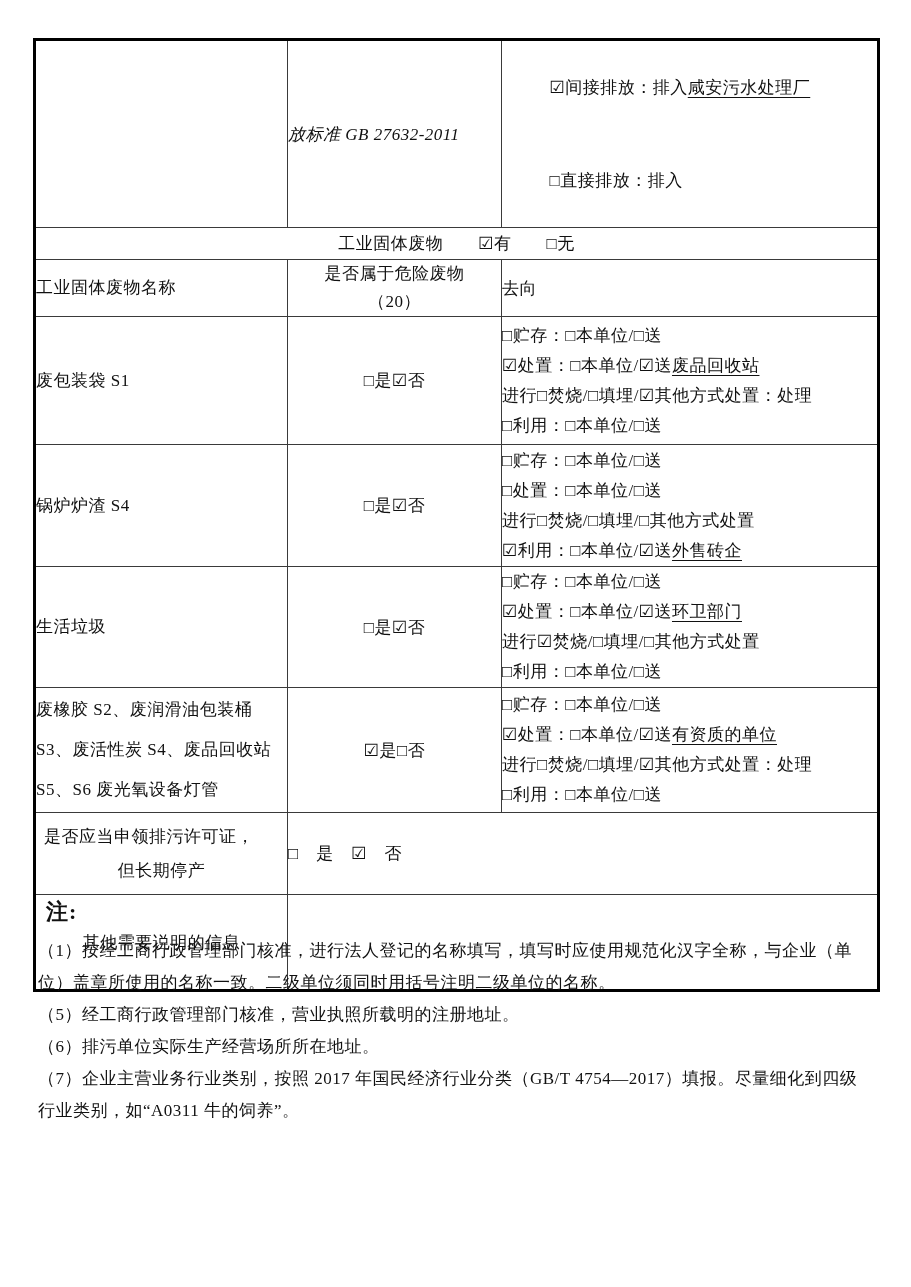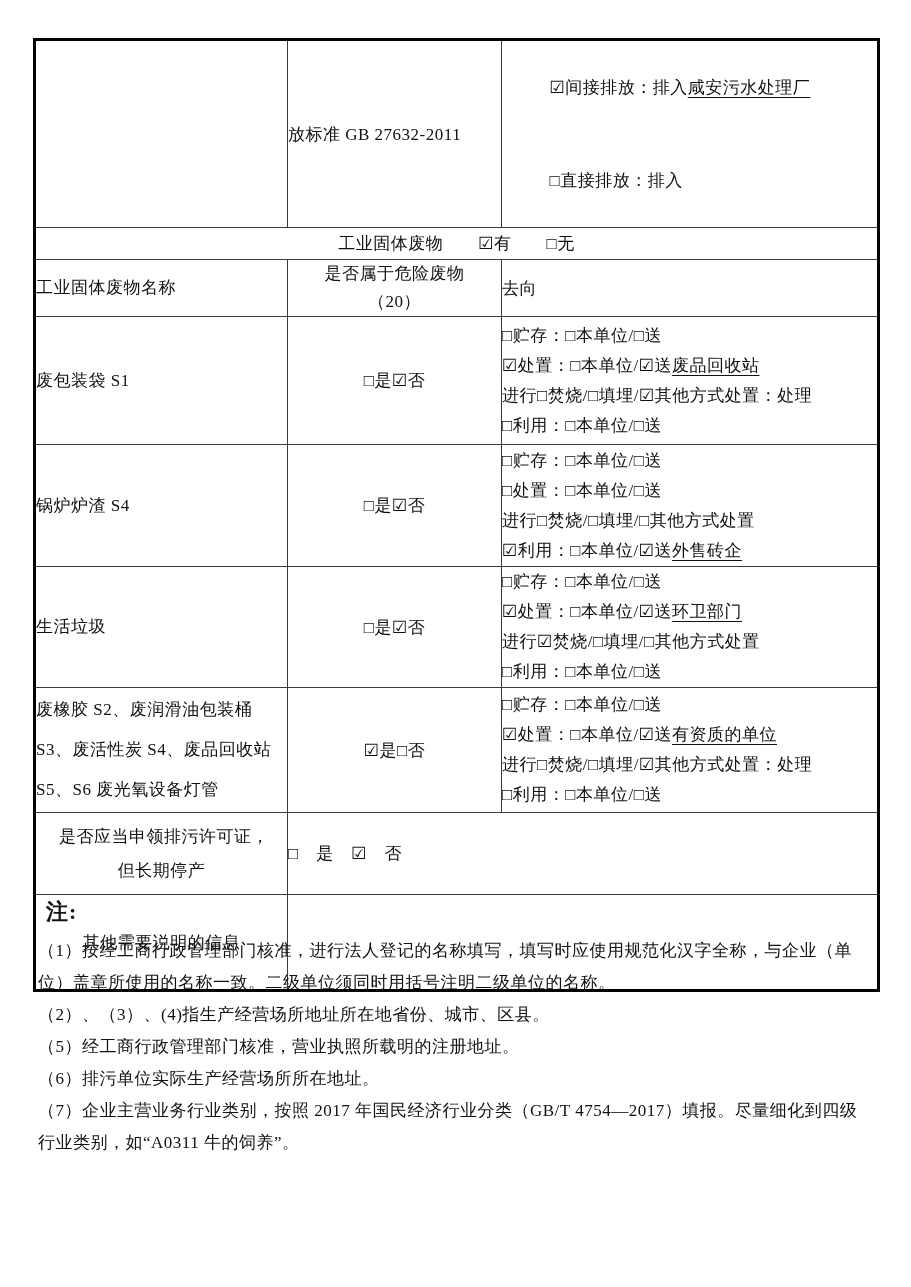--- a/index.html
+++ b/index.html
@@ -39,27 +39,27 @@
   tr.h130 > td { height: 127px; }
   tr.h124 > td { height: 121px; }
   tr.h123 > td { height: 120px; }
   tr.h127 > td { height: 124px; }
   tr.h84  > td { height: 81px; }
   tr.h97  > td { height: 94px; }
 
   td.name-cell { padding-left: 12px; padding-right: 8px; line-height: 40px; white-space: pre-wrap; }
   td.hazard-cell { text-align: center; white-space: pre-wrap; }
   td.dest-cell { padding-left: 10px; padding-right: 4px; }
-  td.top-cell { vertical-align: top; padding-top: 8px; padding-left: 8px; white-space: pre-wrap; }
+  td.top-cell { vertical-align: top; padding-top: 8px; padding-left: 8px; white-space: pre-wrap; font-style: italic; }
   td.center-row { text-align: center; white-space: pre-wrap; margin-left: 15px; }
   .dest-line { line-height: 30px; white-space: pre-wrap; }
   .r1-line { line-height: 31px; white-space: pre-wrap; }
   .u { text-decoration: underline; text-underline-offset: 4px; }
   .hdr-center { text-align: center; line-height: 28px; white-space: pre-wrap; }
-  .permit-label-line1 { padding-left: 23px; line-height: 34px; white-space: pre-wrap; }
+  .permit-label-line1 { padding-left: 8px; line-height: 34px; white-space: pre-wrap; }
   .permit-label-line2 { text-align: center; line-height: 34px; white-space: pre-wrap; }
   td.permit-value-cell { padding-left: 30px; white-space: pre-wrap; }
   td.other-label-cell { text-align: center; white-space: pre-wrap; margin-left: 28px; }
 
   .notes {
     position: absolute;
     left: 38px;
     top: 897px;
     width: 836px;
   }
@@ -171,19 +171,18 @@
     <tr class="h97">
       <td class="other-label-cell">其他需要说明的信息</td>
       <td colspan="2"></td>
     </tr>
   </tbody>
     </table>
 
   <div class="notes">
     <div class="notes-title">注:</div>
     <p class="note">（1）按经工商行政管理部门核准，进行法人登记的名称填写，填写时应使用规范化汉字全称，与企业（单位）盖章所使用的名称一致。二级单位须同时用括号注明二级单位的名称。</p>
-    <p class="note">（2）、（3）、(4)指生产经营场所地址所在地省份、城市、区县。</p>
     <p class="note">（5）经工商行政管理部门核准，营业执照所载明的注册地址。</p>
     <p class="note">（6）排污单位实际生产经营场所所在地址。</p>
     <p class="note">（7）企业主营业务行业类别，按照 2017 年国民经济行业分类（GB/T 4754—2017）填报。尽量细化到四级行业类别，如“A0311 牛的饲养”。</p>
   </div>
 
 </div>
 
 </body></html>

